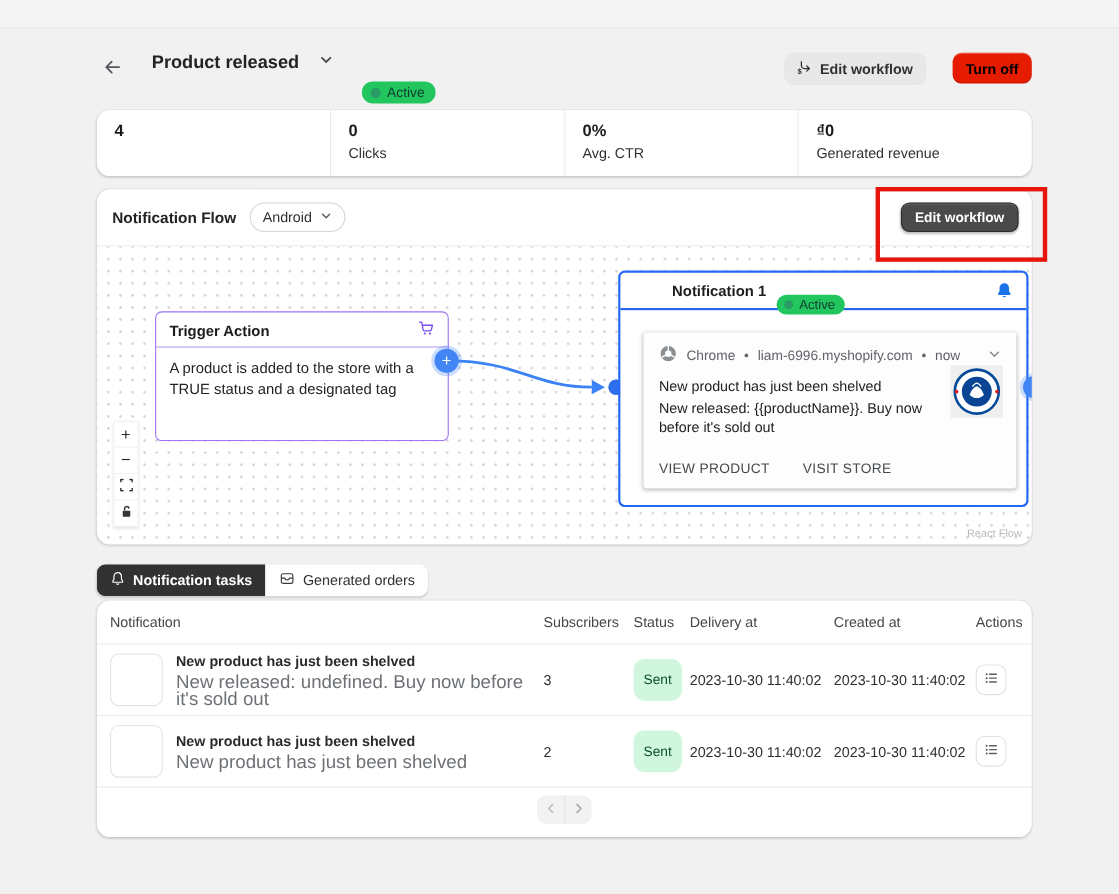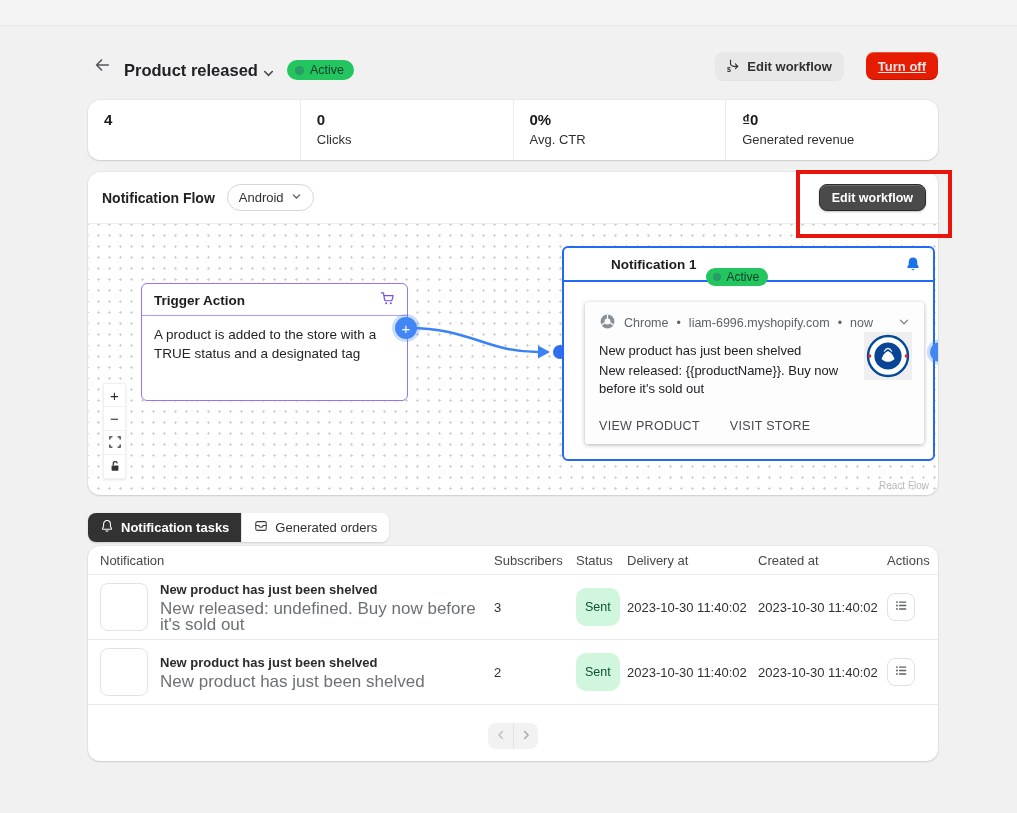--- a/index.html
+++ b/index.html
@@ -5,30 +5,30 @@
   * { margin:0; padding:0; box-sizing:border-box; }
   html,body { width:1017px; height:813px; }
   body {
     font-family:"Liberation Sans","DejaVu Sans",sans-serif;
     background:#f1f1f1; color:#1a1a1a; overflow:hidden; position:relative;
   }
   .top-strip { height:26px; background:#f4f4f4; border-bottom:1px solid #e5e5e5; }
   .content { width:850px; margin-left:88px; }
 
   
-  .page-header { display:flex; align-items:flex-end; margin-top:22px; height:32px; gap:2px; }
+  .page-header { display:flex; align-items:flex-start; margin-top:22px; height:32px; gap:16px; }
   .icon-btn { background:transparent; border:none; width:28px; height:28px; display:flex; align-items:center; justify-content:center; cursor:pointer; border-radius:8px; }
   .page-title { font-size:16.5px; font-weight:700; color:#202223; margin-left:6px; }
   .title-chevron { display:flex; align-items:center; cursor:pointer; margin-left:2px; }
   .badge { display:inline-flex; align-items:center; gap:6px; background:#22c55e; border-radius:11px; padding:3px 10px 3px 8px; font-size:12.5px; color:#0f3d2e; margin-left:10px;margin-top:26px; }
   .badge .dot { width:9px; height:9px; border-radius:50%; background:#2a9a66; }
   .spacer { flex:1; }
   .btn { border:none; border-radius:8px; height:28px; font-size:13px; display:inline-flex; align-items:center; gap:6px; padding:0 12px; cursor:pointer; font-family:inherit; }
   .btn-secondary { background:#e8e8e8; color:#303030; font-weight:600; box-shadow:0 1px 0 rgba(0,0,0,.05); }
-  .btn-danger { background:#e51c00; color:#e5e5e5; font-weight:600; margin-left:20px; box-shadow:inset 0 1px 0 rgba(255,255,255,.25), inset 0 -1px 0 rgba(0,0,0,.2);text-decoration:underline; }
+  .btn-danger { background:#e51c00; color:#000000; font-weight:600; margin-left:8px; box-shadow:inset 0 1px 0 rgba(255,255,255,.25), inset 0 -1px 0 rgba(0,0,0,.2); }
 
   
   .card { background:#fff; border-radius:12px; box-shadow:0 1px 2px rgba(26,26,26,.14), 0 0 0 1px rgba(0,0,0,.03); }
 
   
   .stats { margin-top:20px; height:60px; display:flex; }
   .stat { flex:1; padding:10px 16px; }
   .stat + .stat { border-left:1px solid #ebebeb; }
   .stat .v { font-size:15px; font-weight:700; line-height:20px; color:#1a1a1a; }
   .stat .l { font-size:13px; color:#303030; line-height:19px; }
@@ -77,21 +77,21 @@
 
   
   .tabs { margin-top:18px; display:inline-flex; border-radius:8px; overflow:hidden; box-shadow:0 1px 2px rgba(0,0,0,.15); }
   .tab { height:29px; display:flex; align-items:center; gap:7px; padding:0 12px; font-size:13px; cursor:pointer; }
   .tab-dark { background:#323232; color:#fff; font-weight:700; }
   .tab-light { background:#fff; color:#303030; font-weight:500; border-left:1px solid #e3e3e3; }
 
   
   .table-card { margin-top:4px; height:215px; position:relative; overflow:hidden; }
   .t-grid { display:grid; grid-template-columns:394px 82px 51px 131px 129px 1fr; align-items:center; padding:0 13px 0 12px; }
-  .t-head { height:29px; border-bottom:1px solid #ebebeb; font-size:13px; color:#474747; }
+  .t-head { height:40px; border-bottom:1px solid #ebebeb; font-size:13px; color:#474747; }
   .t-head .th-actions { text-align:right; }
   .t-row { height:65px; border-bottom:1px solid #ebebeb; font-size:13px; color:#303030; }
   .cell-notif { display:flex; align-items:center; gap:12px; }
   .thumb { width:48px; height:48px; border:1px solid #e3e3e3; border-radius:8px; background:#fff; flex:none; }
   .r-title { font-size:13px; font-weight:600; color:#2b2b2b; line-height:17px; }
   .r-sub { font-size:17px; color:#6d7175; margin-top:3px; line-height:16px; }
   .pill-sent { background:#d0f7dd; color:#0c5132; border-radius:10px; padding:12px 9px; font-size:12.5px; display:inline-block; }
   .cell-actions { display:flex; justify-content:flex-end; padding-right:14px; }
   .action-btn { width:28px; height:28px; border:1px solid #e1e1e1; border-radius:8px; background:#fff; display:flex; align-items:center; justify-content:center; cursor:pointer; }
 

